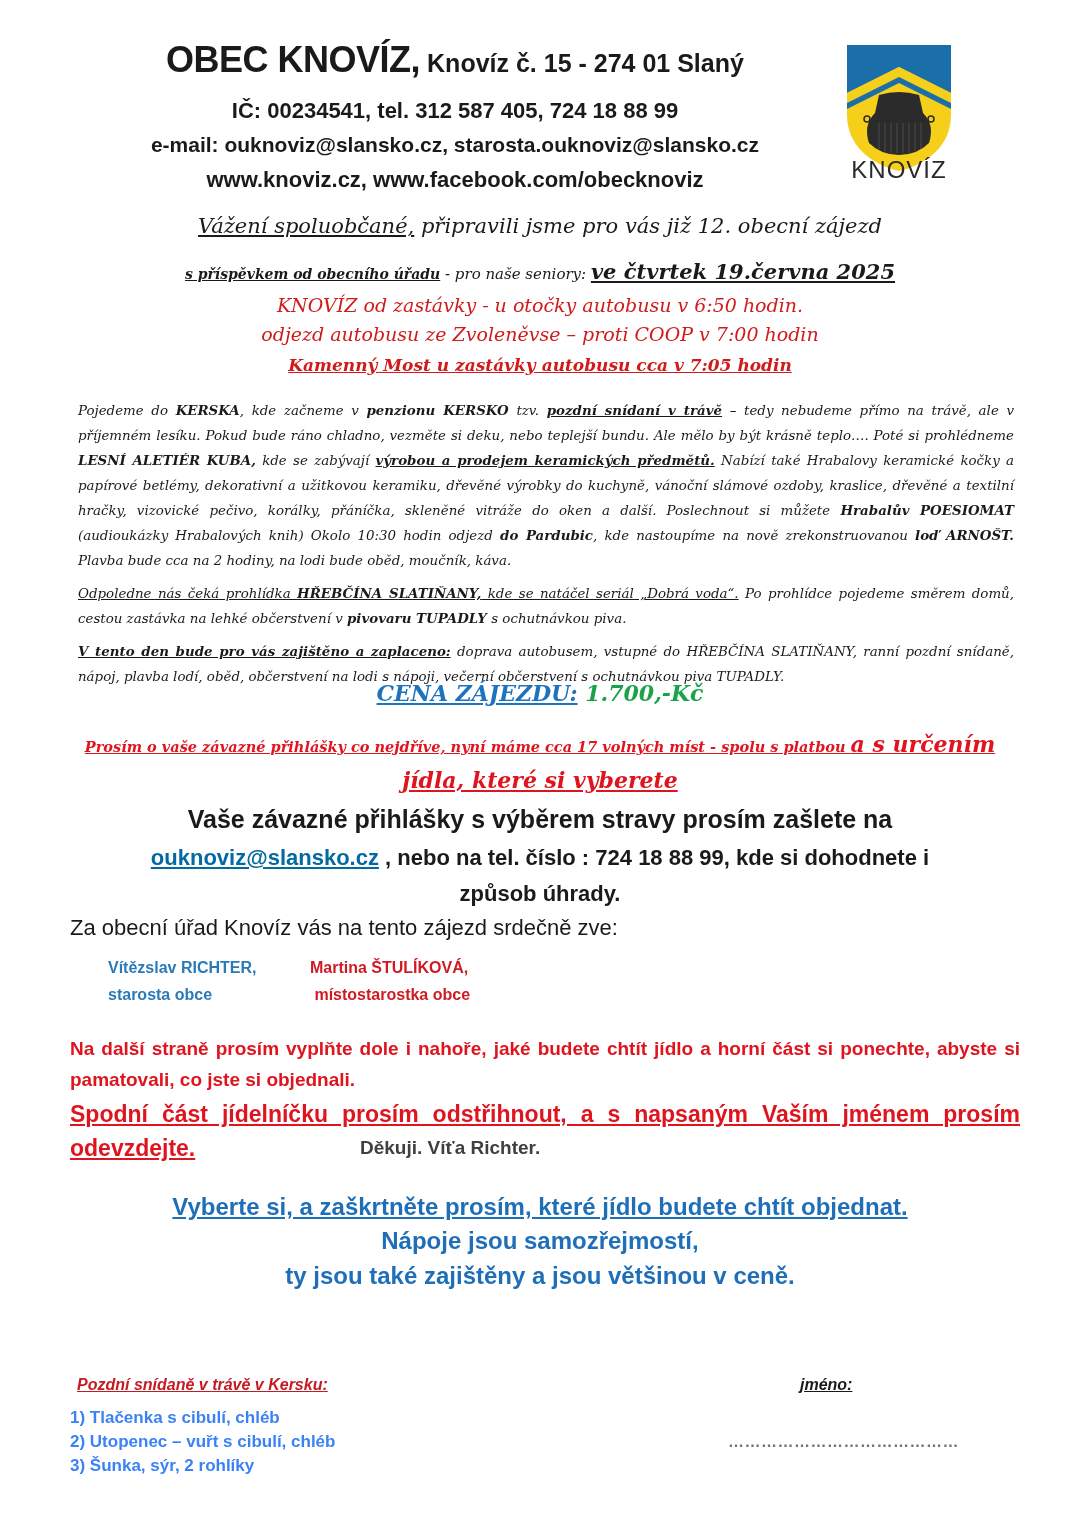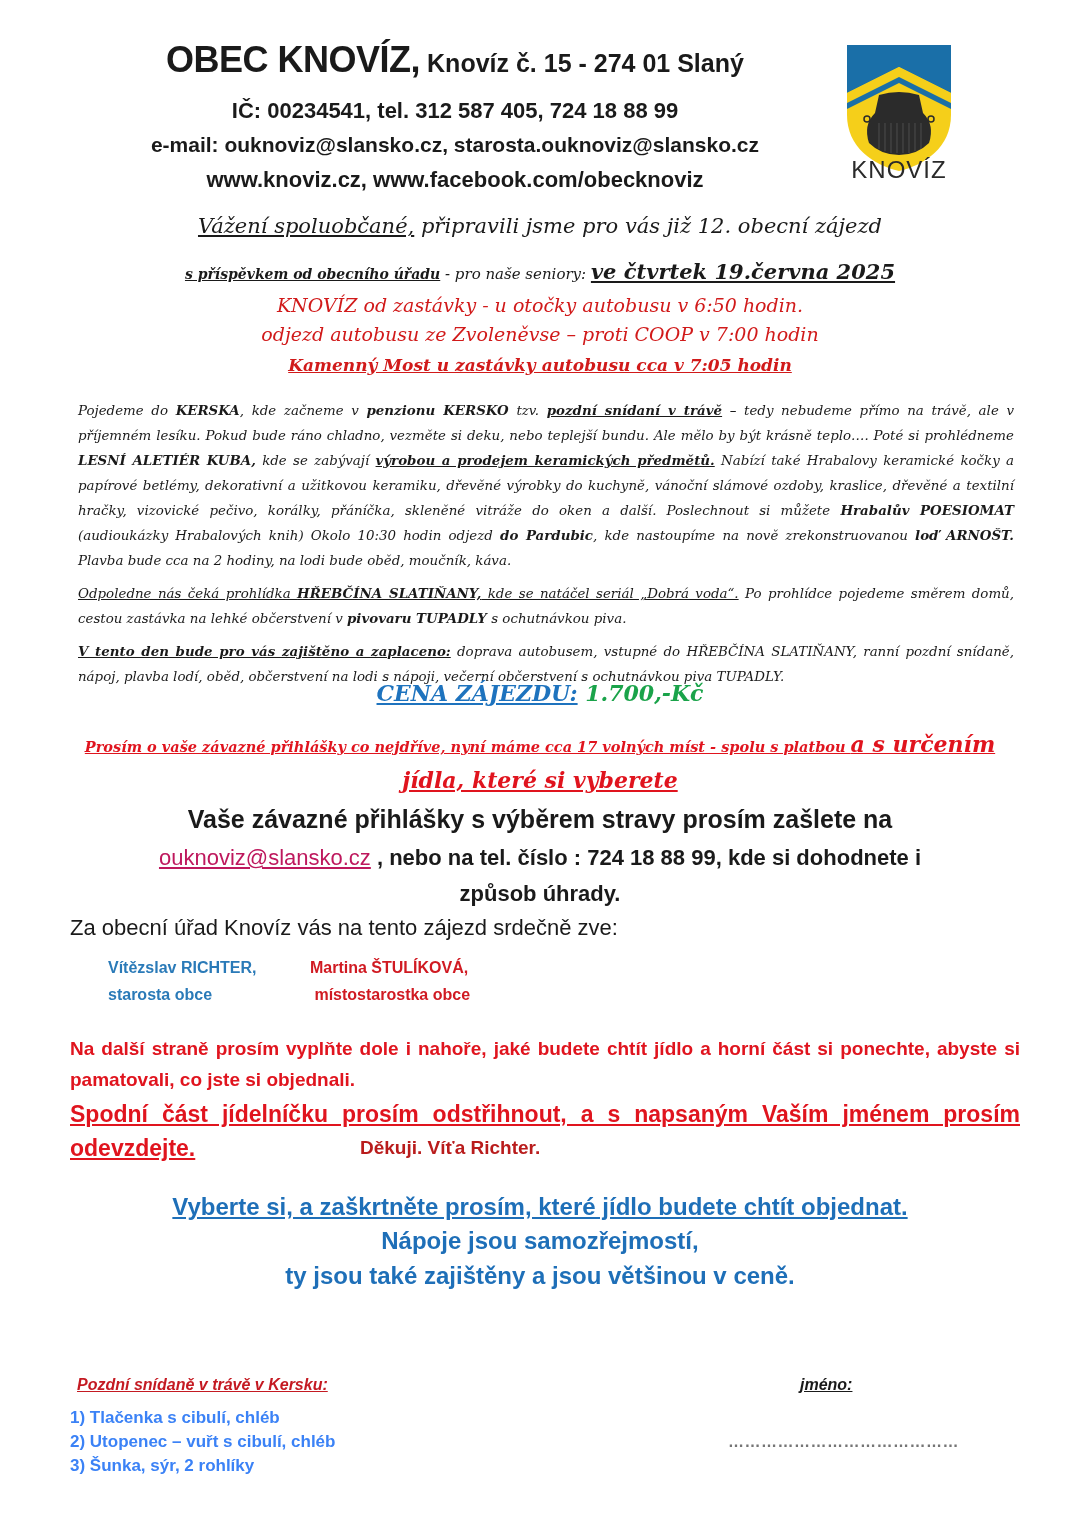--- a/index.html
+++ b/index.html
@@ -43,31 +43,31 @@
     #price { left: 60px; top: 676px; width: 960px; font-size: 22px; line-height: 34px; font-weight: bold; }
     #price .lab { color: #1e73be; text-decoration: underline; }
     #price .val { color: #1aa34a; }
 
     #prosim { left: 60px; top: 726px; width: 960px; font-size: 14.5px; line-height: 36px; color: #e0141e; font-weight: bold; text-decoration: underline; }
     #prosim .big { font-size: 22px; }
     #prosim2 { left: 60px; top: 762px; width: 960px; font-size: 22px; line-height: 36px; color: #e0141e; font-weight: bold; text-decoration: underline; }
 
     #zaslete { left: 60px; top: 800px; width: 960px; font-size: 25px; line-height: 38px; font-weight: bold; }
     #kontakt { left: 60px; top: 840px; width: 960px; font-size: 22px; line-height: 36px; font-weight: bold; }
-    #kontakt a { color: #be185d; font-weight: normal; text-decoration: underline; }
+    #kontakt a { color: #0369a1; font-weight: bold; text-decoration: underline; }
     #uhrady { left: 60px; top: 876px; width: 960px; font-size: 22px; line-height: 36px; font-weight: bold; }
     #zve { left: 70px; top: 910px; width: 960px; font-size: 22px; line-height: 36px; }
 
     .sig { font-size: 16px; font-weight: bold; line-height: 27px; margin-left: 38px; }
     #sig1 { left: 70px; top: 954px; color: #2a7ab8; }
     #sig2 { left: 272px; top: 954px; color: #d01a22; }
 
     #na-dalsi { left: 70px; top: 1033px; width: 950px; font-size: 19px; font-weight: bold; color: #e0141e; line-height: 31px; text-align: justify; }
     #spodni { left: 70px; top: 1097px; width: 950px; font-size: 23px; font-weight: bold; color: #e0141e; line-height: 34px; text-align: justify; text-decoration: underline; }
-    #dekuji { left: 360px; top: 1133px; font-size: 19px; font-weight: bold; color: #b91c1c; line-height: 30px; }
+    #dekuji { left: 360px; top: 1133px; font-size: 19px; font-weight: bold; color: #404040; line-height: 30px; }
 
     .blue { color: #1e6fb8; }
     #vyberte { left: 60px; top: 1190px; width: 960px; font-size: 24px; font-weight: bold; line-height: 34px; text-decoration: underline; }
     #napoje { left: 60px; top: 1224px; width: 960px; font-size: 24px; font-weight: bold; line-height: 34px; }
     #ty-jsou { left: 60px; top: 1259px; width: 960px; font-size: 24px; font-weight: bold; line-height: 34px; }
 
     #menu-title { left: 77px; top: 1373px; font-size: 16px; font-style: italic; font-weight: bold; text-decoration: underline; color: #c41a22; line-height: 24px; }
     #jmeno-label { left: 800px; top: 1373px; font-size: 16px; font-style: italic; font-weight: bold; text-decoration: underline; color: #1a1a1a; line-height: 24px; }
     #menu-list { left: 70px; top: 1406px; font-size: 17px; font-weight: bold; color: #3b82f6; line-height: 24px; margin: 0; padding: 0; list-style: none; }
     #name-field { left: 728px; top: 1432px; width: 280px; height: 20px; border: none; background: transparent; font-size: 16px; font-weight: bold; color: #1a1a1a; letter-spacing: 0.5px; padding: 0; outline: none; font-family: "Liberation Sans", sans-serif; }

